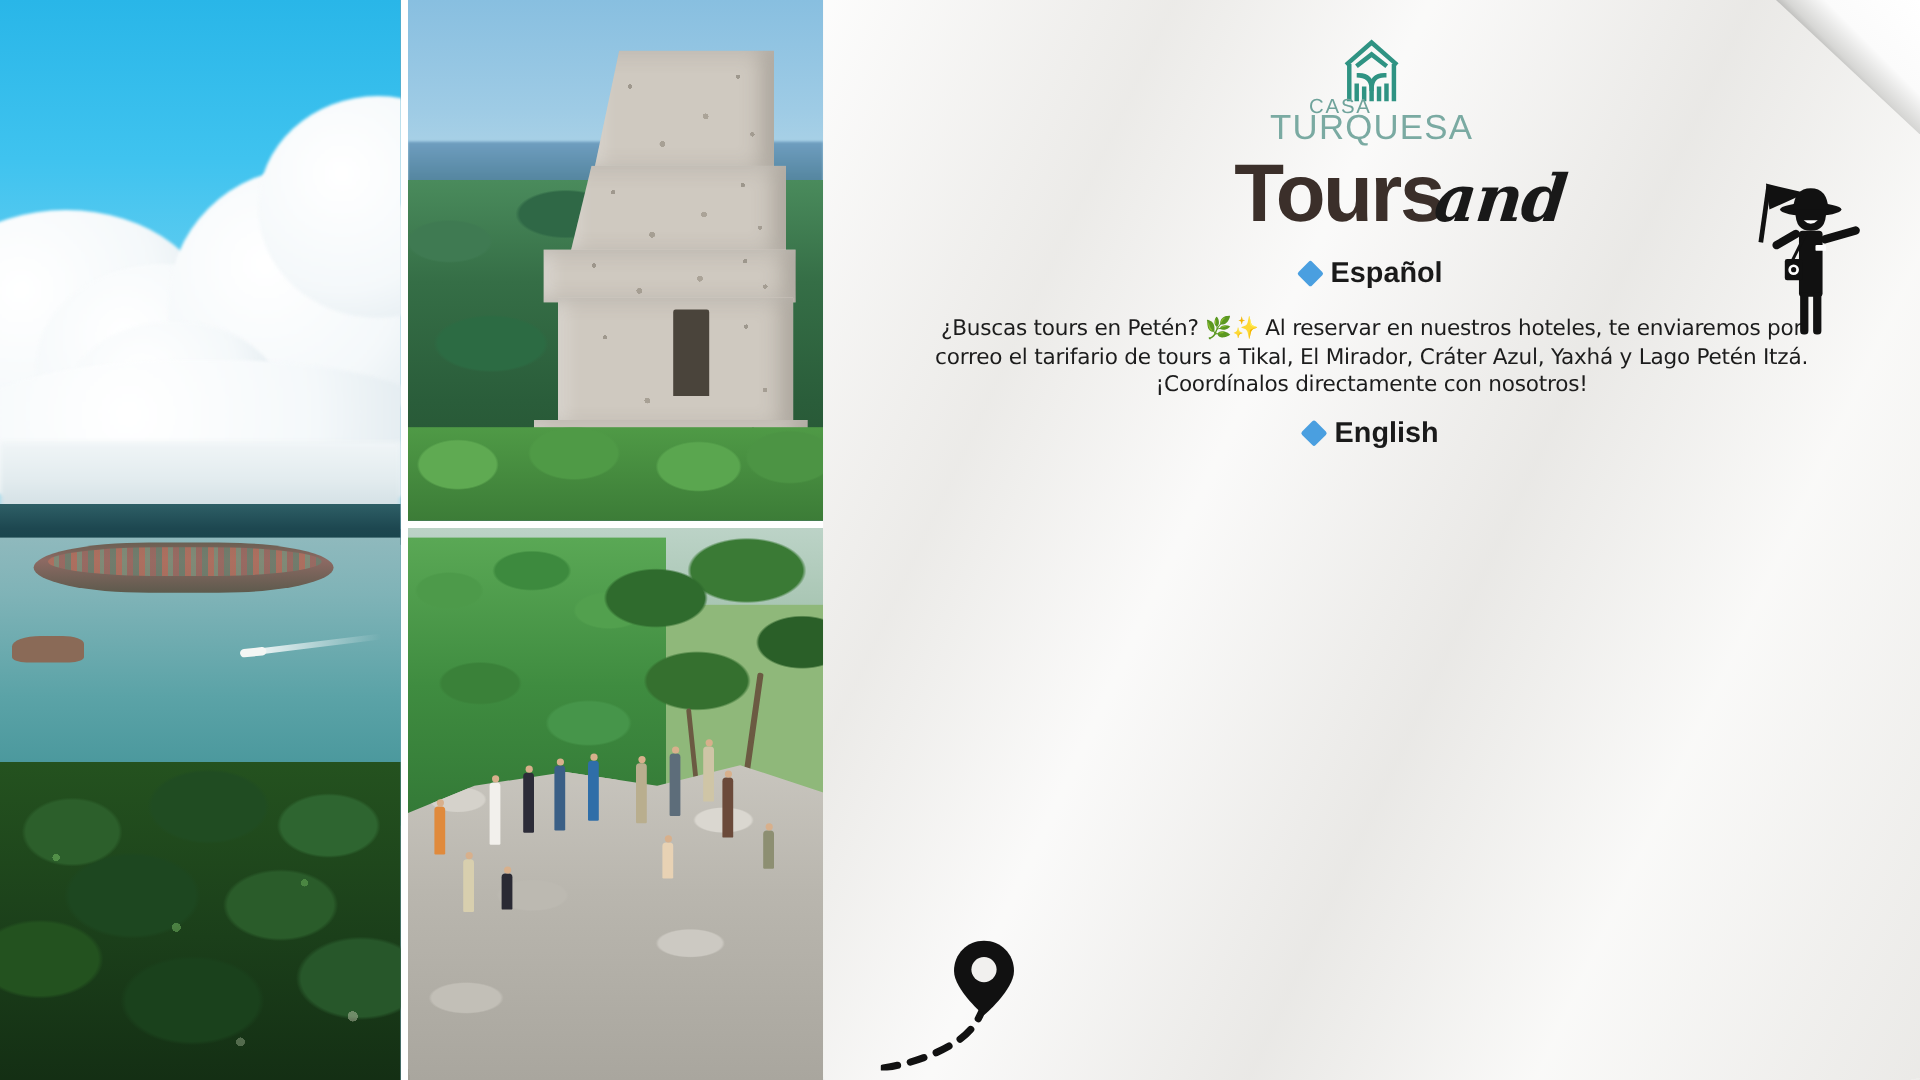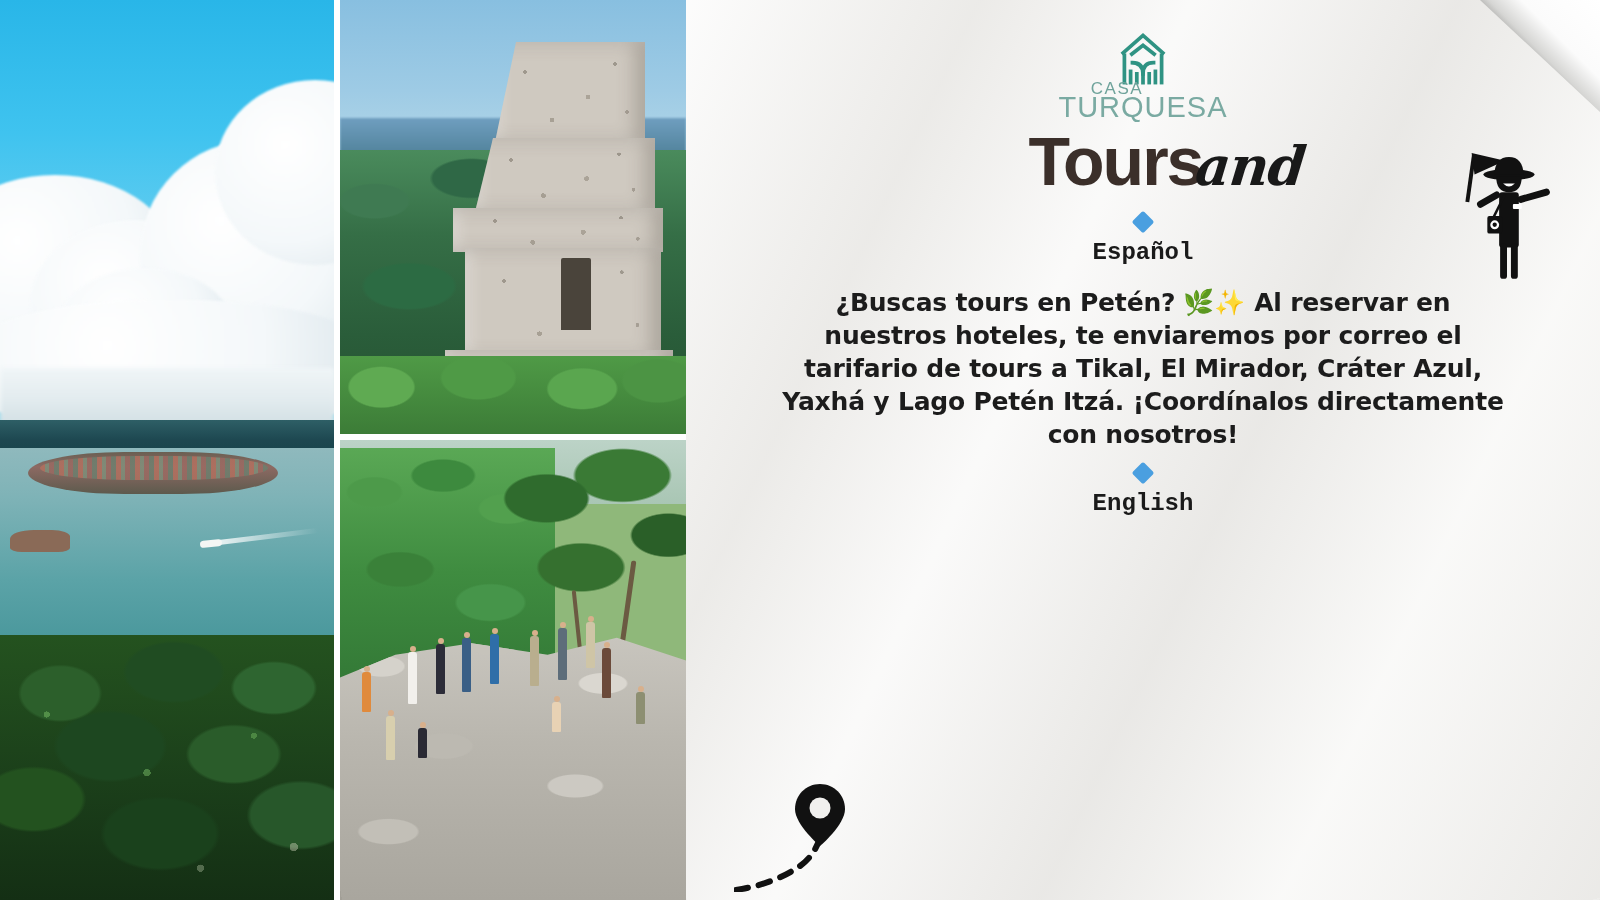--- a/index.html
+++ b/index.html
@@ -249,27 +249,26 @@
     letter-spacing:-2px; line-height:.92; margin-top:-14px;
     font-family:"Liberation Sans", sans-serif;
   }
   .guide-fig { position:absolute; right:34px; top:6px; width:118px; height:150px; }
 
   
   .lang-block { width:100%; text-align:center; }
   .lang-head {
     display:flex; align-items:center; justify-content:center; gap:9px;
     font-size:24px; font-weight:bold; color:#1a1a1a; margin:14px 0 20px;
-    font-family:Liberation Mono, monospace;
-    flex-direction:column;
+    font-family:Liberation Sans, sans-serif;
   }
   .diamond { width:16px; height:16px; background:#4a9fe0; transform:rotate(45deg); border-radius:2px; }
   .lang-body {
-    font-size:25px; line-height:1.32; color:#1c1c1c; width:740px; margin:0 auto;
-    font-family:"DejaVu Sans", sans-serif; letter-spacing:-.2px;font-weight:bold;
+    font-size:18px; line-height:1.32; color:#1c1c1c; width:740px; margin:0 auto;
+    font-family:"DejaVu Sans", sans-serif; letter-spacing:-.2px;
   }
   .emoji { font-family:"DejaVu Sans", sans-serif; }
   .herb { color:#7aa050; }
   .spark { color:#f2b43a; }
 
   
   .pin-wrap { position:absolute; left:48px; bottom:8px; width:230px; height:130px; pointer-events:none; }
 </style>
 </head>
 <body>

